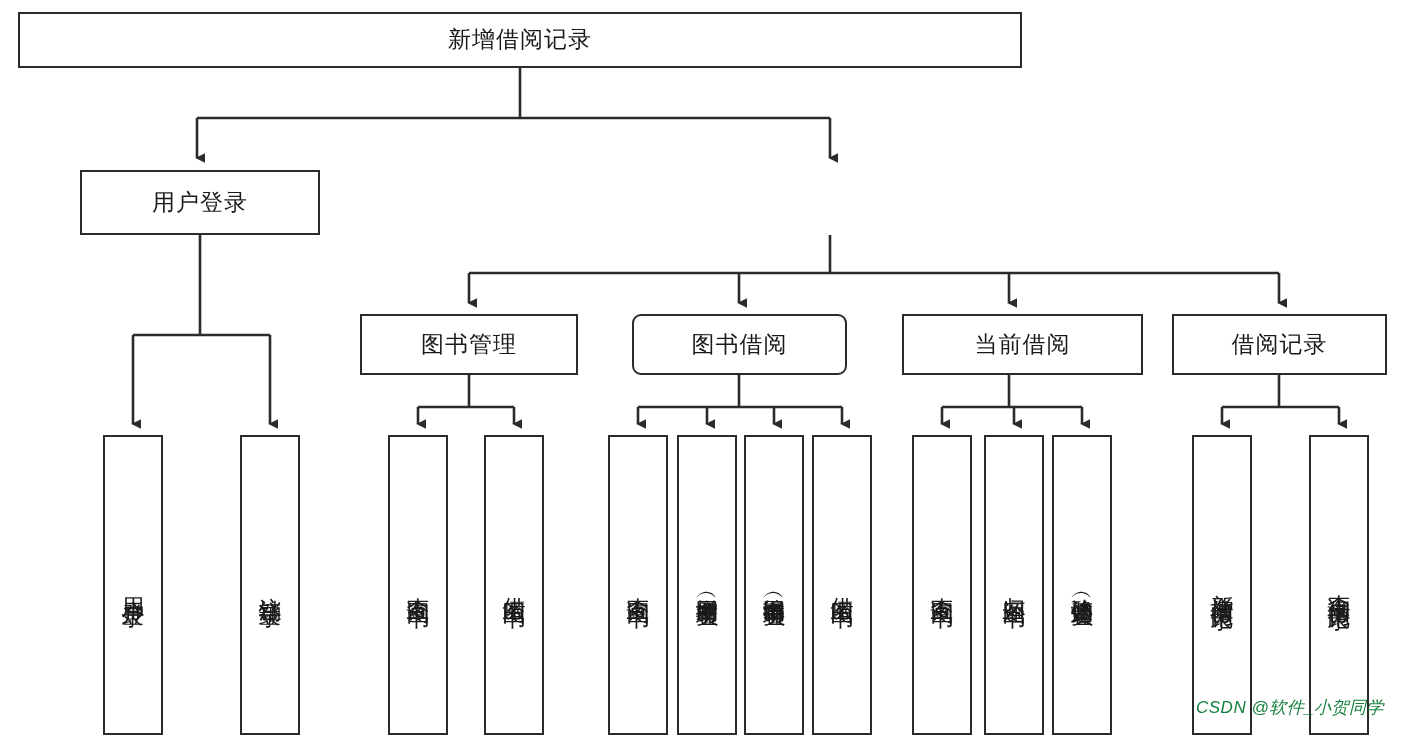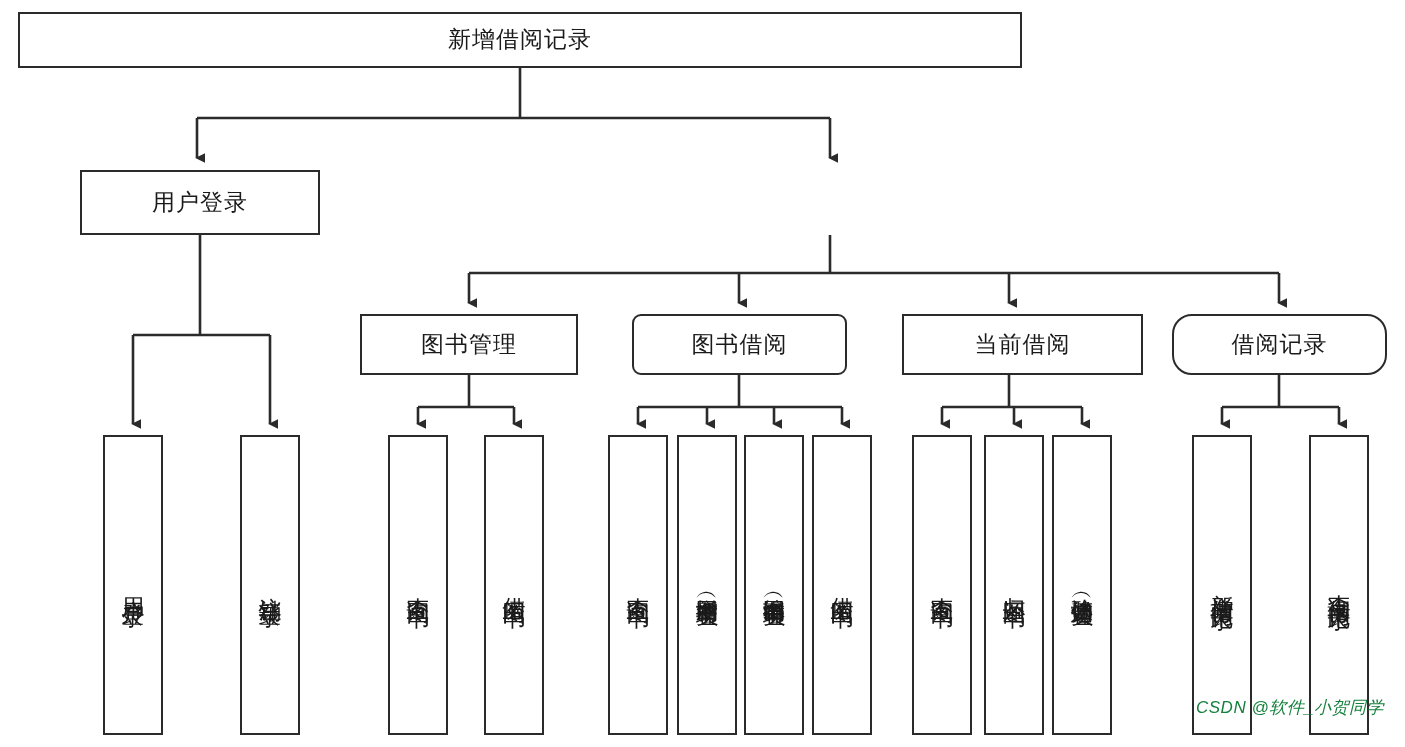--- a/index.html
+++ b/index.html
@@ -115,21 +115,21 @@
     </g>
   </svg>
 
   <div class="node horiz" id="node-root" style="left: 18px; top: 12px; width: 1004px; height: 56px;">新增借阅记录</div>
 
   <div class="node horiz" id="node-l2-0" style="left: 80px; top: 170px; width: 240px; height: 65px;">用户登录</div>
 
   <div class="node horiz" id="node-l3-0" style="left: 360px; top: 314px; width: 218px; height: 61px;">图书管理</div>
   <div class="node horiz" id="node-l3-1" style="left: 632px; top: 314px; width: 215px; height: 61px; border-radius: 9px;">图书借阅</div>
   <div class="node horiz" id="node-l3-2" style="left: 902px; top: 314px; width: 241px; height: 61px;">当前借阅</div>
-  <div class="node horiz" id="node-l3-3" style="left: 1172px; top: 314px; width: 215px; height: 61px; border-radius: 20px;">借阅记录</div>
+  <div class="node horiz" id="node-l3-3" style="left: 1172px; top: 314px; width: 215px; height: 61px;">借阅记录</div>
 
   <div class="node vert" id="node-leaf-0" style="left: 103px; top: 435px; width: 60px; height: 300px;">用户登录</div>
   <div class="node vert" id="node-leaf-1" style="left: 240px; top: 435px; width: 60px; height: 300px;">注销登录</div>
   <div class="node vert" id="node-leaf-2" style="left: 388px; top: 435px; width: 60px; height: 300px;">查询图书</div>
   <div class="node vert" id="node-leaf-3" style="left: 484px; top: 435px; width: 60px; height: 300px;">借阅图书</div>
   <div class="node vert" id="node-leaf-4" style="left: 608px; top: 435px; width: 60px; height: 300px;">查询图书</div>
   <div class="node vert tight" id="node-leaf-5" style="left: 677px; top: 435px; width: 60px; height: 300px;">新增图书（管理员）</div>
   <div class="node vert tight" id="node-leaf-6" style="left: 744px; top: 435px; width: 60px; height: 300px;">编辑图书（管理员）</div>
   <div class="node vert" id="node-leaf-7" style="left: 812px; top: 435px; width: 60px; height: 300px;">借阅图书</div>
   <div class="node vert" id="node-leaf-8" style="left: 912px; top: 435px; width: 60px; height: 300px;">查询图书</div>

